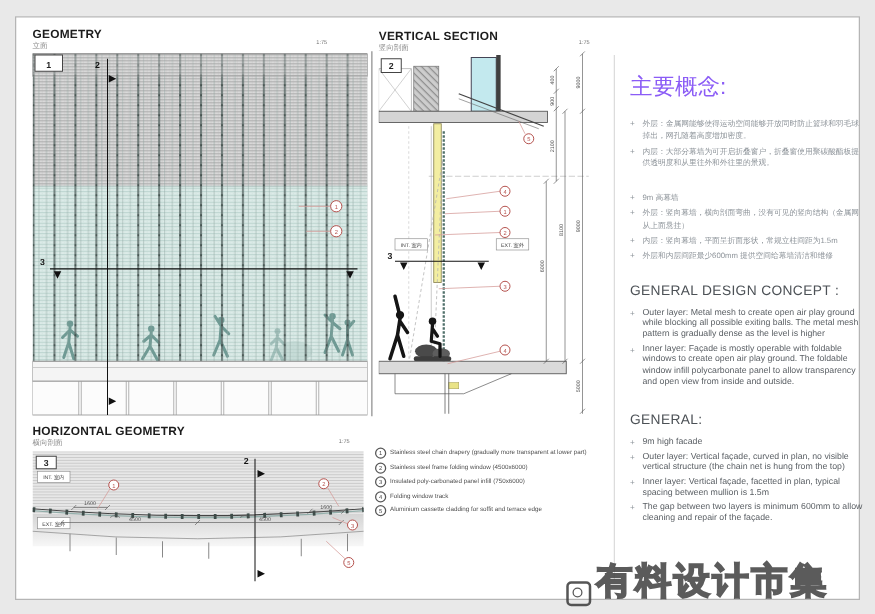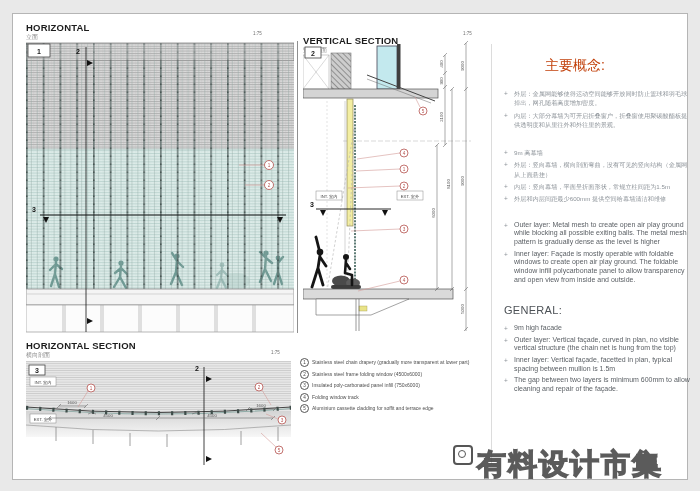--- a/index.html
+++ b/index.html
@@ -12,28 +12,28 @@
   .vsep{width:1px;background:#8f8f8f;}
   .vsep2{width:1px;background:#dcdcdc;}
   
   .legend{width:196px;}
   .lrow{display:flex;align-items:flex-start;margin-bottom:2.6px;}
   .lnum{flex:0 0 7px;width:7px;height:7px;border:1px solid #555;border-radius:50%;font-size:4.6px;line-height:7px;text-align:center;color:#444;margin-right:3px;}
   .ltxt{font-size:5px;color:#4e4e4e;line-height:6.4px;padding-top:1px;}
   
   .sidebar{width:196px;padding:16px 2px 0 6px;box-sizing:border-box;}
   .sn{font-size:11px;color:#9aa0a6;letter-spacing:.6px;margin-bottom:3px;}
-  .cnh{font-size:14px;color:#c2410c;margin-bottom:14px;margin-left:41px;}
+  .cnh{font-size:18px;color:#8b5cf6;margin-bottom:14px;}
   .enh{font-size:11px;color:#4c5156;letter-spacing:.3px;margin-bottom:8px;}
   .brow{display:flex;margin-bottom:3px;}
   .bm{flex:0 0 10px;width:10px;color:#8e949a;font-size:6.5px;line-height:9px;}
   .cnb{font-size:6.2px;color:#8e949a;line-height:9.3px;}
   .enb{font-size:7px;color:#5a5f64;line-height:8.7px;} .gap14{height:14px;} .gap16{height:16px;}
   
-  .watermark{display:flex;align-items:flex-start;z-index:20;opacity:.88;}
+  .watermark{display:flex;align-items:flex-end;z-index:20;opacity:.88;}
   .wicon{width:16px;height:16px;border:2px solid #3f3f3f;border-radius:4px;margin-right:4px;position:relative;}
   .wicon::after{content:"";position:absolute;left:3px;top:3px;width:6px;height:6px;border:1.5px solid #3f3f3f;border-radius:50%;}
   .wtext{font-size:29px;font-weight:bold;letter-spacing:2px;white-space:nowrap;color:rgba(70,70,70,0.12);-webkit-text-stroke:1.4px #454545;font-family:"DejaVu Sans","Liberation Sans",sans-serif;}
   
   .markt{font-size:7px;font-weight:bold;fill:#111;font-family:"Liberation Sans",sans-serif;}
   .boxnum{font-size:7px;font-weight:bold;fill:#222;font-family:"Liberation Sans",sans-serif;}
   .callt{font-size:4.6px;fill:#b5524e;font-family:"Liberation Sans",sans-serif;}
   .dimt{font-size:4.3px;fill:#555;font-family:"Liberation Sans",sans-serif;}
   .smlbl{font-size:4.2px;fill:#444;font-family:"Liberation Sans",sans-serif;}
 </style>
@@ -70,21 +70,21 @@
           <rect width="4" height="0.7" fill="#c8c8c8"></rect>
         </pattern>
         <linearGradient id="gFade" x1="0" y1="0" x2="0" y2="1">
           <stop offset="0" stop-color="#d4d4d4"></stop>
             <stop offset="1" stop-color="#f7f7f7"></stop>
         </linearGradient>
       </defs>
     </svg>
 
     <div class="a" style="left:13px;top:9px">
-      <div class="ptitle">HORIZONTAL</div>
+      <div class="ptitle">GEOMETRY</div>
       <div class="psub">立面</div>
     </div>
     <div class="a pscale" style="left:240px;top:17px">1:75</div>
 
     <svg class="a" style="left:13px;top:27px" width="268" height="292" viewBox="0 0 268 292">
 
       <rect x="0" y="2" width="268" height="18" fill="url(#pMeshDense)" stroke="#777" stroke-width="0.7"></rect>
       <rect x="0" y="2" width="268" height="18" fill="url(#pMull)" opacity="0.6"></rect>
 
       <rect x="0" y="20" width="268" height="88" fill="url(#pMeshDense)"></rect>
@@ -148,21 +148,21 @@
         <circle cx="243" cy="124" r="4.5" fill="#fff" stroke="#b5524e" stroke-width="0.8"></circle>
         <text x="243" y="126" text-anchor="middle" class="callt">1</text>
         <line x1="219" y1="144" x2="238" y2="144" stroke="#d49a97" stroke-width="0.7"></line>
         <circle cx="243" cy="144" r="4.5" fill="#fff" stroke="#b5524e" stroke-width="0.8"></circle>
         <text x="243" y="146" text-anchor="middle" class="callt">2</text>
       </g>
     </svg>
 
     <div class="a vsep" style="left:284px;top:27px;height:292px"></div>
 
-    <div class="a" style="left:290px;top:22px">
+    <div class="a" style="left:290px;top:11px">
       <div class="ptitle">VERTICAL SECTION</div>
       <div class="psub">竖向剖面</div>
     </div>
     <div class="a pscale" style="left:450px;top:17px">1:75</div>
 
     <svg class="a" style="left:290px;top:27px" width="186" height="292" viewBox="0 0 186 292">
 
       <rect x="0" y="14" width="26" height="34" fill="#fff" stroke="#999" stroke-width="0.5"></rect>
       <path d="M0,14 L26,48 M0,48 L26,14" stroke="#b5b5b5" stroke-width="0.5"></path>
       <rect x="28" y="12" width="20" height="36" fill="url(#pHatchD)" stroke="#777" stroke-width="0.6"></rect>
@@ -249,21 +249,21 @@
         <text class="dimt" text-anchor="middle" transform="rotate(-90 161 268)" x="161" y="268">5000</text>
       </g>
 
       <rect x="2" y="6" width="16" height="11" fill="#fff" stroke="#444" stroke-width="0.8"></rect>
       <text x="10" y="14.5" text-anchor="middle" class="boxnum">2</text>
     </svg>
 
     <div class="a vsep2" style="left:478px;top:30px;height:420px"></div>
 
     <div class="a" style="left:13px;top:327px">
-      <div class="ptitle">HORIZONTAL SECTION</div>
+      <div class="ptitle">HORIZONTAL GEOMETRY</div>
       <div class="psub">横向剖面</div>
     </div>
     <div class="a pscale" style="left:258px;top:336px">1:75</div>
 
     <svg class="a" style="left:13px;top:347px" width="265" height="118" viewBox="0 0 265 118">
       <rect x="0" y="0" width="265" height="50" fill="url(#pHLines)"></rect>
       <rect x="0" y="50" width="265" height="26" fill="url(#gFade)"></rect>
 
       <path d="M0,46 Q132,57 265,46" stroke="#444" stroke-width="1" fill="none"></path>
       <path d="M0,47.5 Q132,58.5 265,47.5" stroke="#7fa39d" stroke-width="1.2" fill="none" opacity="0.8"></path>
@@ -365,20 +365,21 @@
       <div class="brow">
         <span class="bm">+</span>
         <span class="cnb">内层：竖向幕墙，平面呈折面形状，常规立柱间距为1.5m</span>
       </div>
       <div class="brow">
         <span class="bm">+</span>
         <span class="cnb">外层和内层间距最少600mm 提供空间给幕墙清洁和维修</span>
       </div>
 
       <div class="gap14"></div>
+      <div class="enh">GENERAL DESIGN CONCEPT :</div>
 
       <div class="brow">
         <span class="bm">+</span>
         <span class="enb">Outer layer: Metal mesh to create open air play ground while blocking all possible exiting balls. The metal mesh pattern is gradually dense as the level is higher</span>
       </div>
       <div class="brow">
         <span class="bm">+</span>
         <span class="enb">Inner layer: Façade is mostly operable with foldable windows to create open air play ground. The foldable window infill polycarbonate panel to allow transparency and open view from inside and outside.</span>
       </div>
 

